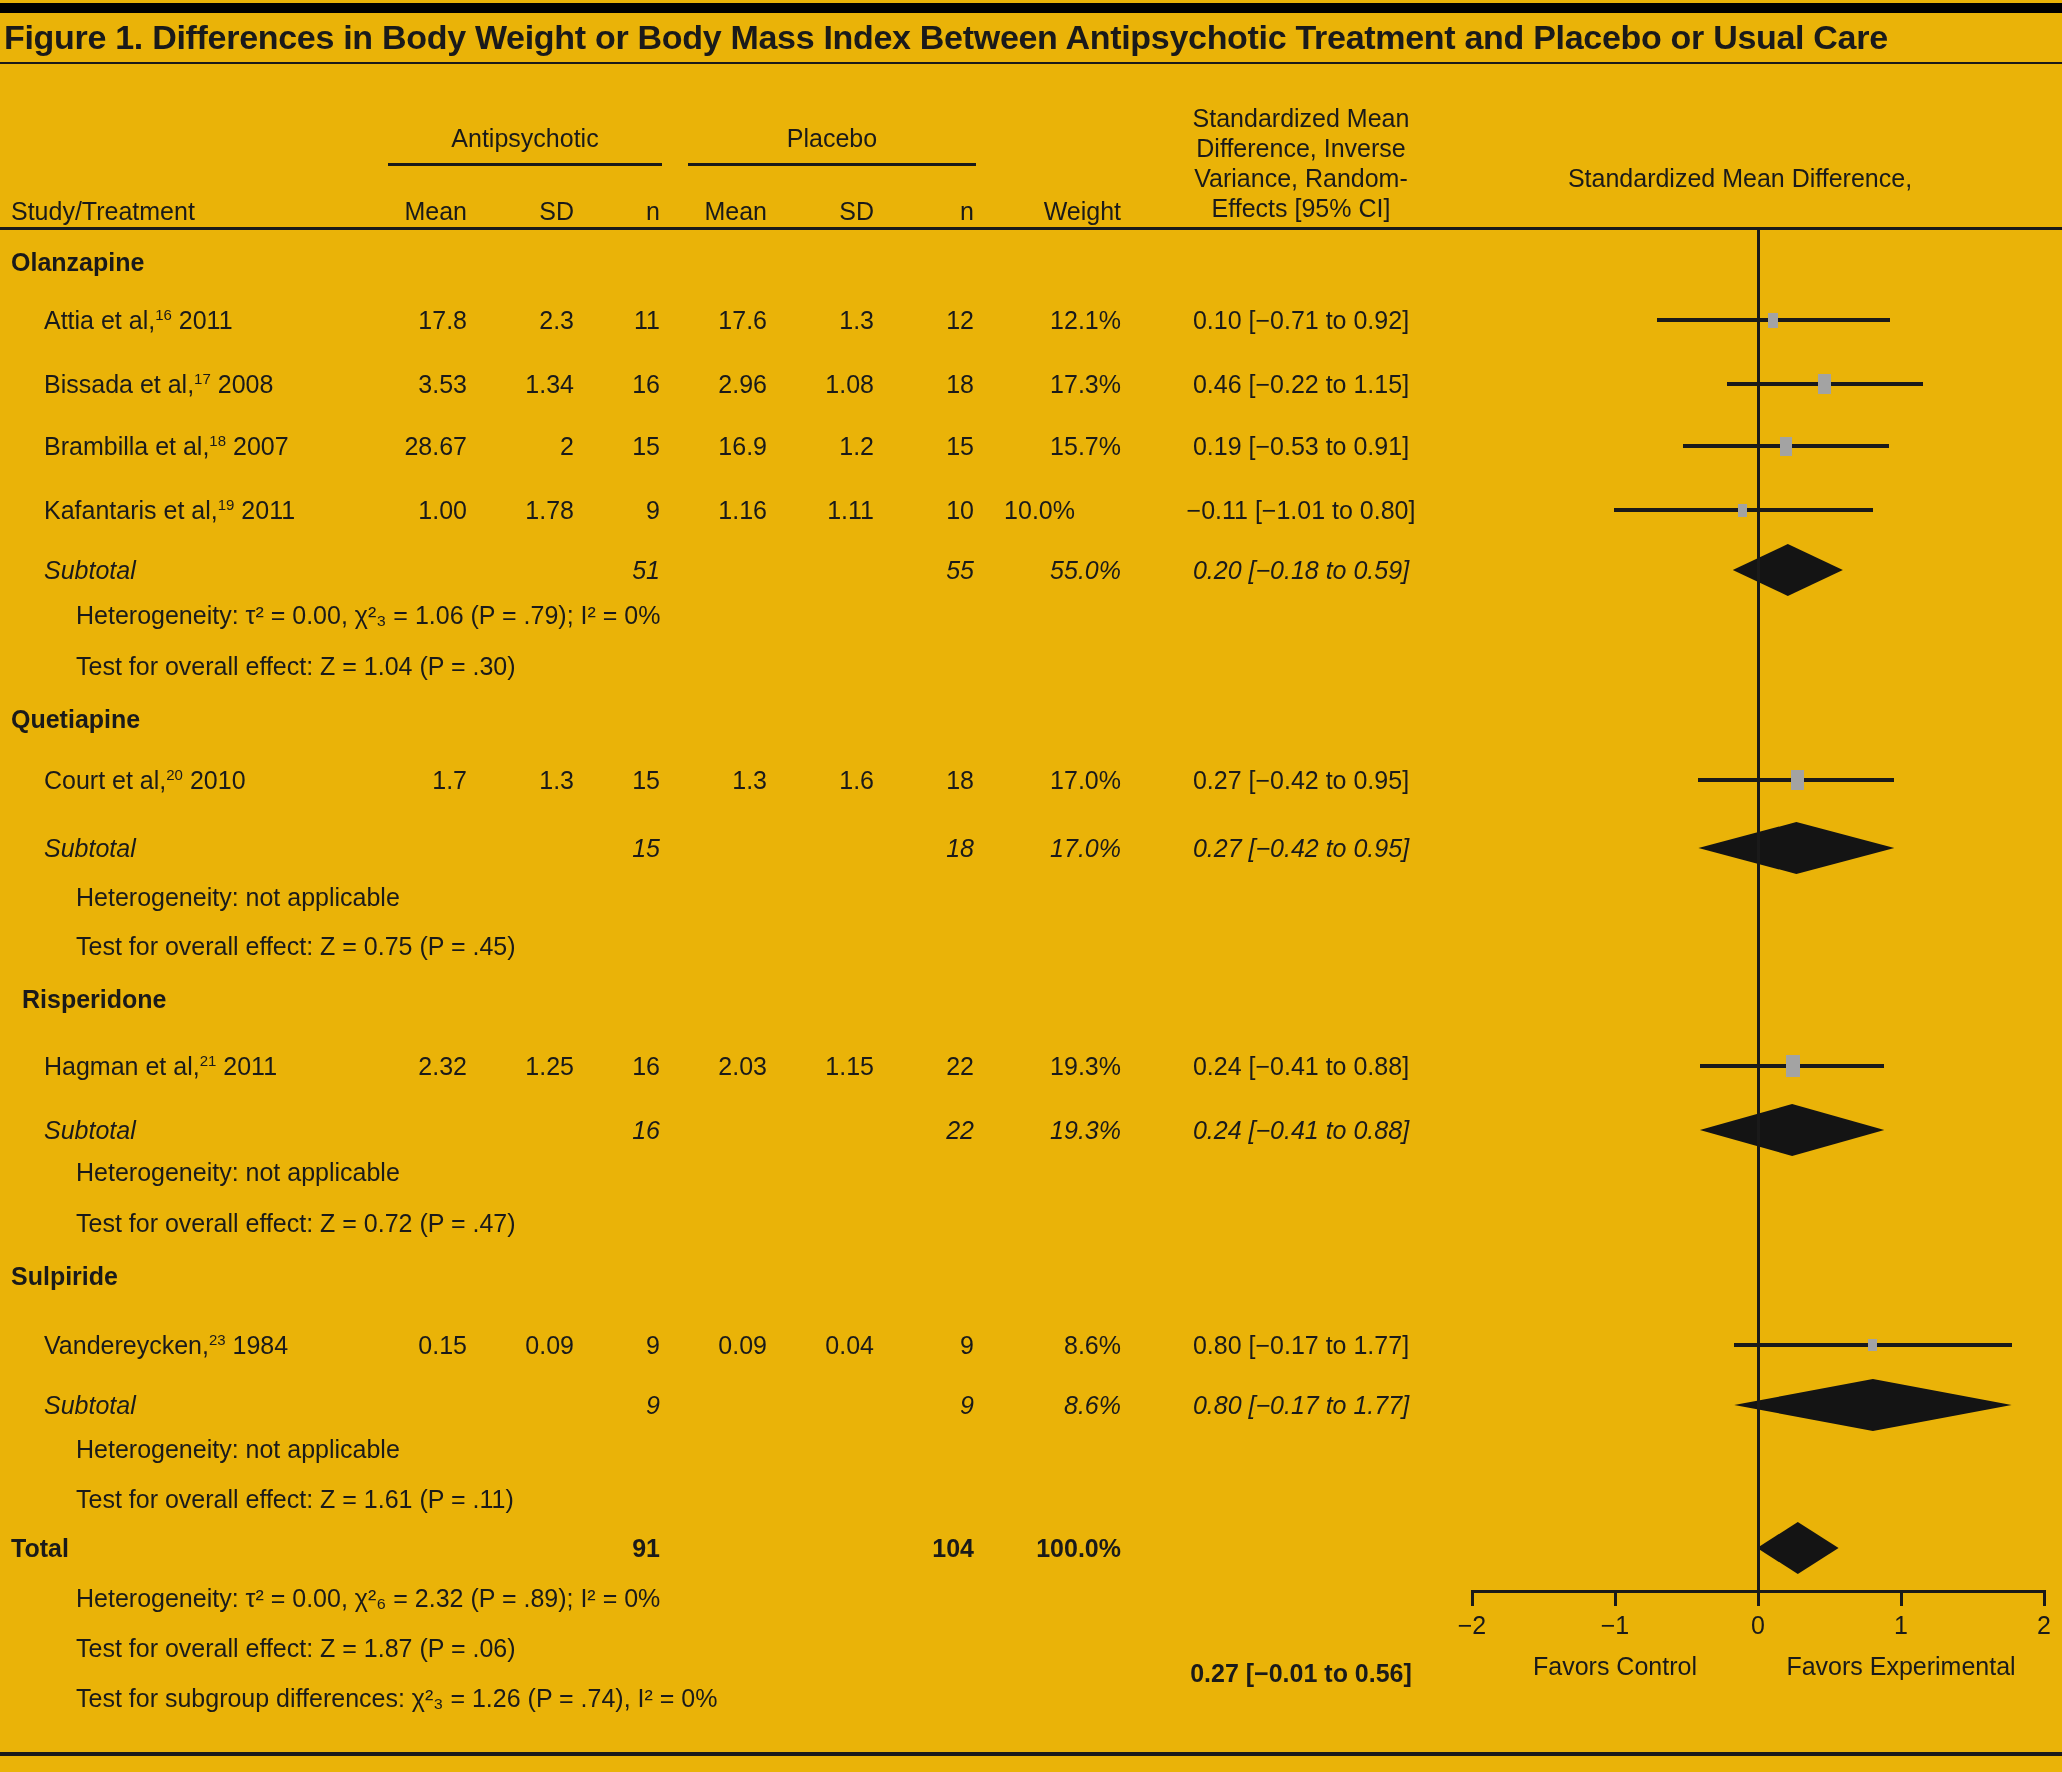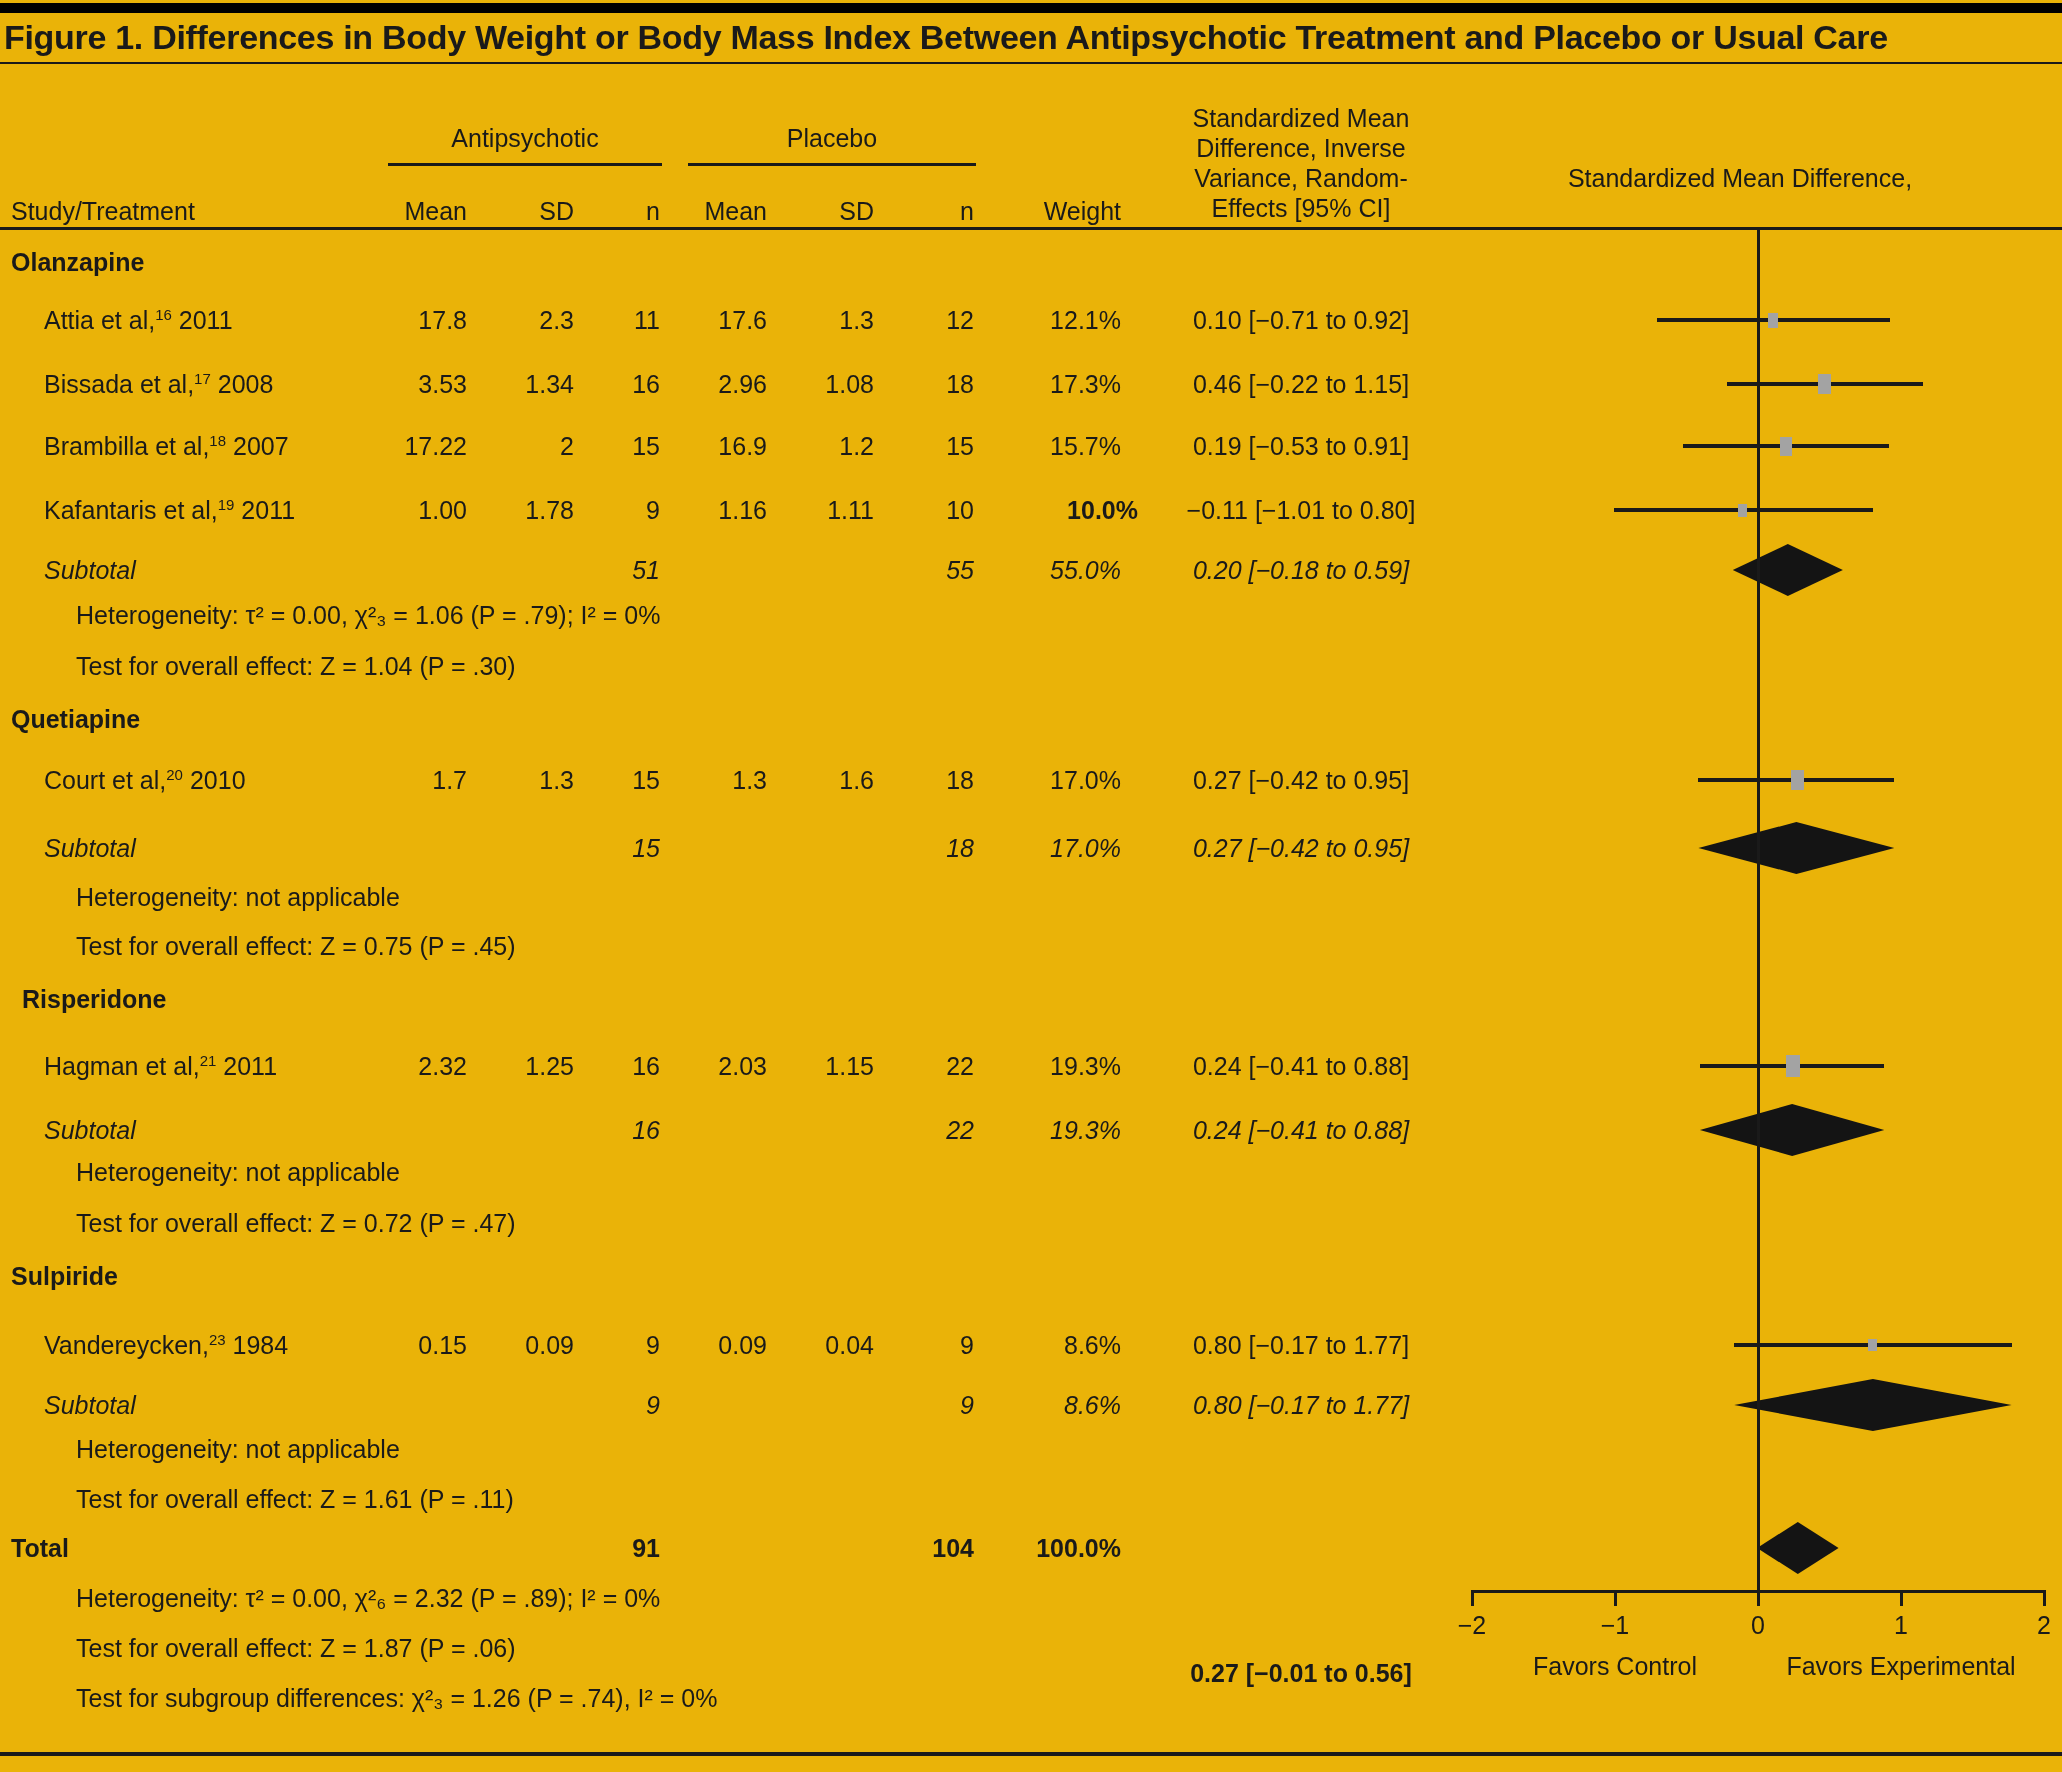--- a/index.html
+++ b/index.html
@@ -73,36 +73,36 @@
       <div class="txt" style="left: 44px; top: 368px;">Bissada et al,<sup>17</sup> 2008</div>
       <div class="cell" style="left: 337px; top: 368px;">3.53</div>
       <div class="cell" style="left: 444px; top: 368px;">1.34</div>
       <div class="cell" style="left: 530px; top: 368px;">16</div>
       <div class="cell" style="left: 637px; top: 368px;">2.96</div>
       <div class="cell" style="left: 744px; top: 368px;">1.08</div>
       <div class="cell" style="left: 844px; top: 368px;">18</div>
       <div class="cell" style="left: 991px; top: 368px;">17.3%</div>
       <div class="smdcell" style="left: 1091px; top: 368px;">0.46 [−0.22 to 1.15]</div>
       <div class="txt" style="left: 44px; top: 430px;">Brambilla et al,<sup>18</sup> 2007</div>
-      <div class="cell" style="left: 337px; top: 430px;">17.22</div>
+      <div class="cell" style="left: 337px; top: 430px;">28.67</div>
       <div class="cell" style="left: 444px; top: 430px;">2</div>
       <div class="cell" style="left: 530px; top: 430px;">15</div>
       <div class="cell" style="left: 637px; top: 430px;">16.9</div>
       <div class="cell" style="left: 744px; top: 430px;">1.2</div>
       <div class="cell" style="left: 844px; top: 430px;">15</div>
       <div class="cell" style="left: 991px; top: 430px;">15.7%</div>
       <div class="smdcell" style="left: 1091px; top: 430px;">0.19 [−0.53 to 0.91]</div>
       <div class="txt" style="left: 44px; top: 494px;">Kafantaris et al,<sup>19</sup> 2011</div>
       <div class="cell" style="left: 337px; top: 494px;">1.00</div>
       <div class="cell" style="left: 444px; top: 494px;">1.78</div>
       <div class="cell" style="left: 530px; top: 494px;">9</div>
       <div class="cell" style="left: 637px; top: 494px;">1.16</div>
       <div class="cell" style="left: 744px; top: 494px;">1.11</div>
       <div class="cell" style="left: 844px; top: 494px;">10</div>
-      <div class="cell" style="left: 1008px; top: 494px; font-weight: bold;">10.0%</div>
+      <div class="cell" style="left: 945px; top: 494px;">10.0%</div>
       <div class="smdcell" style="left: 1091px; top: 494px;">−0.11 [−1.01 to 0.80]</div>
       <div class="txt ital" style="left: 44px; top: 554px;">Subtotal</div>
       <div class="cell ital" style="left: 530px; top: 554px;">51</div>
       <div class="cell ital" style="left: 844px; top: 554px;">55</div>
       <div class="cell ital" style="left: 991px; top: 554px;">55.0%</div>
       <div class="smdcell ital" style="left: 1091px; top: 554px;">0.20 [−0.18 to 0.59]</div>
       <div class="txt" style="left: 76px; top: 599px;">Heterogeneity: τ² = 0.00, χ²₃ = 1.06 (P = .79); I² = 0%</div>
       <div class="txt" style="left: 76px; top: 650px;">Test for overall effect: Z = 1.04 (P = .30)</div>
       <div class="txt bold" style="left: 11px; top: 703px;">Quetiapine</div>
       <div class="txt" style="left: 44px; top: 764px;">Court et al,<sup>20</sup> 2010</div>

